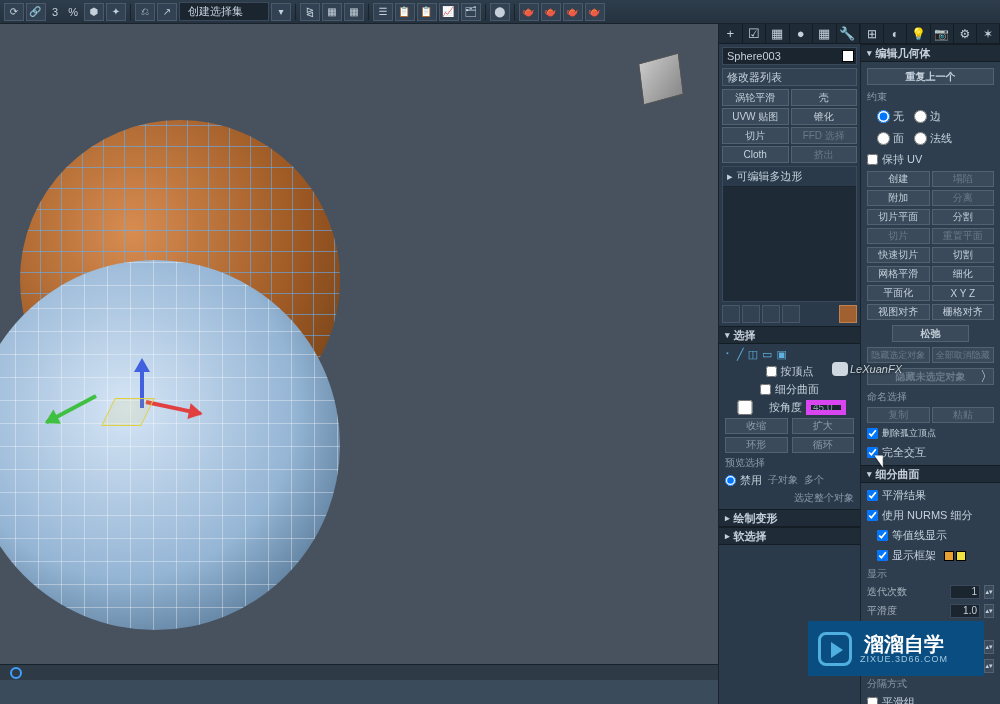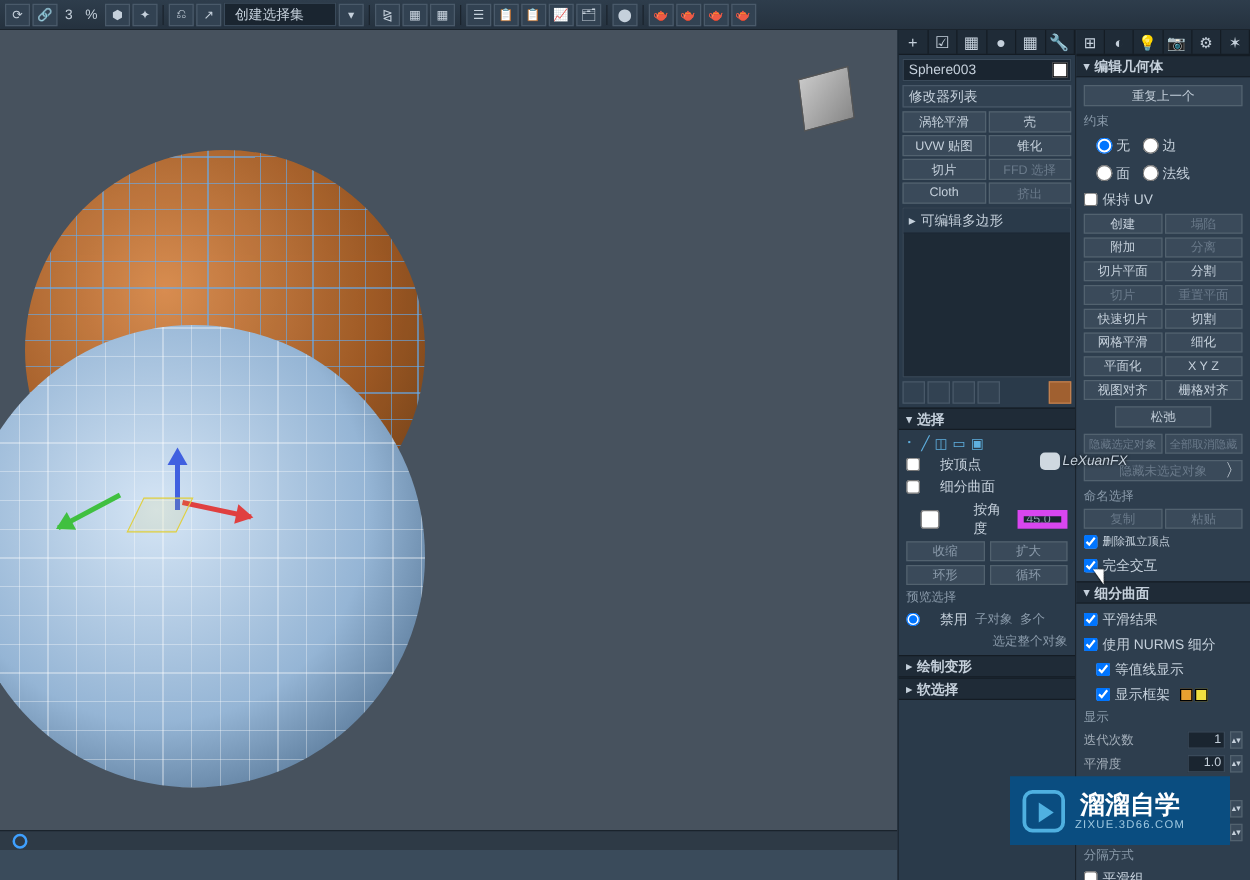--- a/index.html
+++ b/index.html
@@ -43,39 +43,39 @@
 .modpanel .btngrid button:disabled,.modpanel .btngrid button.dis { color:#6a7a8a; }
 .modpanel .stack { margin:0 3px; height:136px; background:#1e2a36; border:1px solid #3a4a5a; }
 .modpanel .stack .row { padding:2px 4px; background:#2a3a4a; border-bottom:1px solid #1a2530; display:flex; gap:4px; align-items:center; }
 .modpanel .toolrow { display:flex; gap:2px; padding:3px; }
 .modpanel .toolrow .tb { width:18px; height:18px; background:#324252; border:1px solid #485868; }
 .modpanel .toolrow .tb.orange { background:#a06030; border-color:#c08050; margin-left:auto; }
 .rollhead { height:18px; background:#1f2b37; border-top:1px solid #141c24; border-bottom:1px solid #141c24; display:flex; align-items:center; gap:4px; padding:0 6px; font-weight:bold; }
 .rollhead::before { content:"▸"; font-size:9px; }
 .rollhead.open::before { content:"▾"; }
 .rollbody { padding:4px 6px; display:flex; flex-direction:column; gap:3px; }
-.rollbody .chk,.rollbody .rad { display:flex; align-items:center; gap:16px; font-size:10px; color:#8a9aaa; }
+.rollbody .chk,.rollbody .rad { display:flex; align-items:center; gap:4px; font-size:10px; color:#8a9aaa;justify-content:center; }
 .rollbody .chk input,.rollbody .rad input { width:11px; height:11px; }
 .rollbody .spin { display:flex; align-items:center; gap:4px; }
 .rollbody .spin input { width:40px; height:15px; background:#1a2530; border:5px solid #d946ef; color:#8a9aaa; font-size:10px; padding:0 2px; }
 .rollbody .lbl { font-size:10px; color:#8a9aaa; }
 .rollbody .btnrow { display:flex; gap:4px; }
 .rollbody .btnrow button { flex:1; height:16px; background:#3a4a5a; border:1px solid #52626f; color:#8a9aaa; font-size:10px; }
 
 
 .cmdpanel { position:absolute; top:24px; left:860px; right:0; bottom:0; background:#2a3a4a; border-left:1px solid #1a232c; overflow-y:hidden; }
 .cmdpanel .tabrow { height:20px; background:#1f2b37; display:flex; border-bottom:1px solid #141c24; }
 .cmdpanel .tabrow .t { flex:1; display:flex; align-items:center; justify-content:center; border-right:1px solid #141c24; font-size:12px; }
 .cmdpanel .rollhead + .rollbody { background:#2e3e4e; }
 .pair { display:grid; grid-template-columns:1fr 1fr; gap:2px; }
 .pair button { height:16px; background:#3a4a5a; border:1px solid #52626f; font-size:10px; color:#c5d0db; }
 .pair button.dim { color:#6a7a8a; }
 .rads { display:flex; gap:10px; padding:2px 0 2px 10px; }
 .rads label { display:flex; align-items:center; gap:3px; font-size:10px; }
-.cmdpanel .single { width:100%; height:17px; background:#3a4a5a; border:1px solid #52626f; font-size:10px; color:#c5d0db; margin:2px 0; }
+.cmdpanel .single { width:100%; height:17px; background:#3a4a5a; border:1px solid #52626f; font-size:10px; color:#c5d0db; margin:2px 0;font-weight:bold; }
 .cmdpanel .single.dim { color:#6a7a8a; }
 .cmdpanel .chkrow { display:flex; align-items:center; gap:4px; padding:1px 0; }
 .cmdpanel .chkrow input { width:11px; height:11px; }
 .cmdpanel .spinrow { display:flex; align-items:flex-end; gap:4px; padding:1px 0; }
 .cmdpanel .spinrow .l { flex:1; font-size:10px; color:#a5b0bb; }
 .cmdpanel .spinrow .v { width:30px; height:14px; background:#1a2530; border:1px solid #3a4a5a; font-size:10px; text-align:right; padding-right:2px; }
 .cmdpanel .spinrow .s { width:10px; height:14px; background:#3a4a5a; border:1px solid #52626f; font-size:7px; display:flex; align-items:center; justify-content:center; }
 .colorsw { display:inline-flex; gap:2px; margin-left:4px; }
 .colorsw span { width:10px; height:10px; border:1px solid #000; }
 .overlay-watermark { position:absolute; top:362px; left:832px; font-size:14px; font-style:italic; color:#e0e8f0; text-shadow:0 0 3px #000; pointer-events:none; display:flex; align-items:center; gap:2px; }

